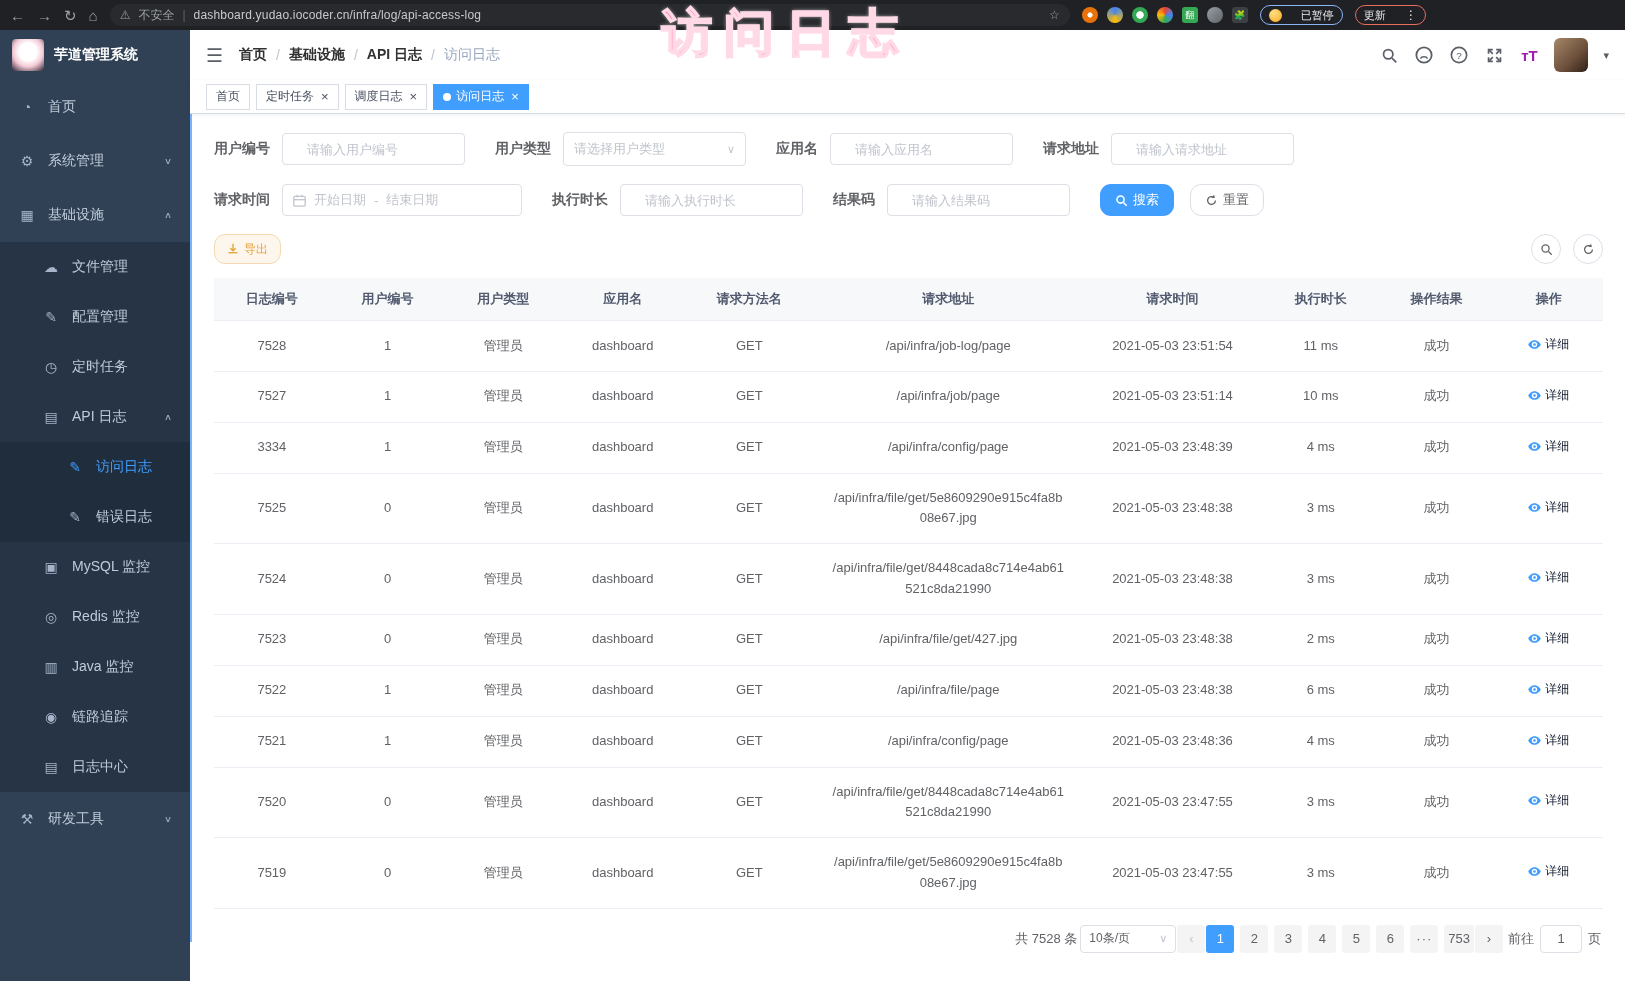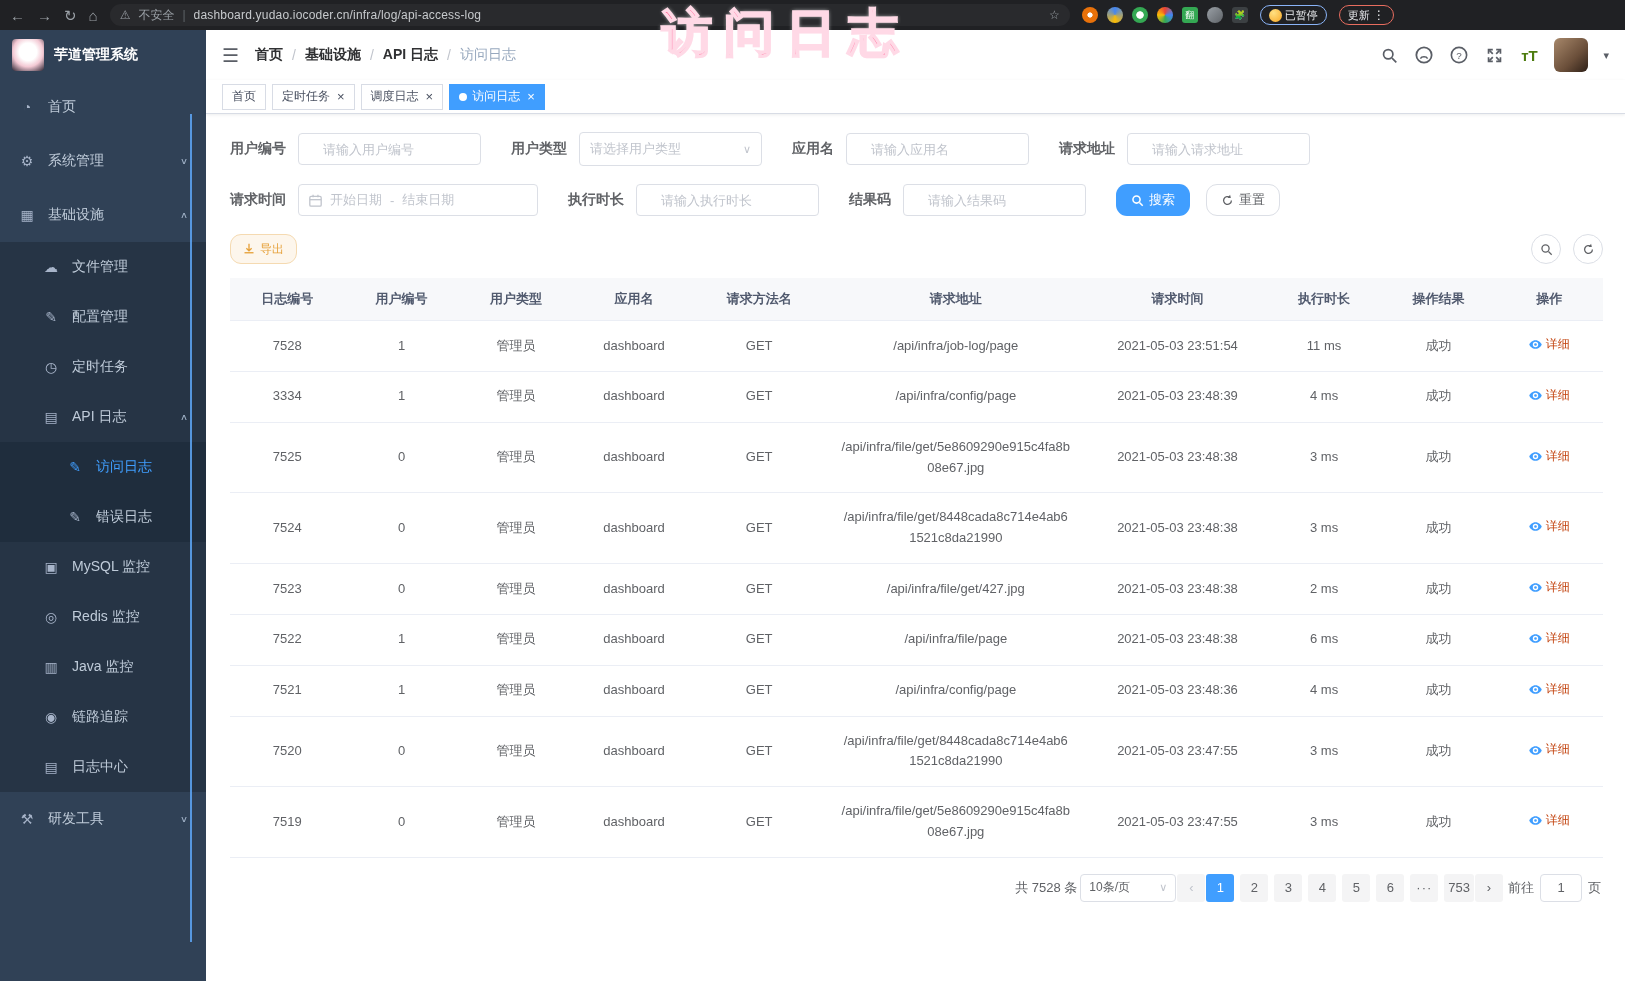--- a/index.html
+++ b/index.html
@@ -8,29 +8,29 @@
   
   .chrome { height:30px; background:#202124; display:flex; align-items:center; padding:0 10px; gap:12px; position:relative; }
   .nav-ic { color:#9aa0a6; font-size:15px; line-height:1; }
   .omnibox { flex:1; max-width:960px; height:22px; background:#292a2d; border-radius:12px; display:flex; align-items:center; padding:0 10px; gap:8px; color:#9aa0a6; font-size:12px; }
   .omni-sep { color:#5f6368; }
   .omni-url { color:#c7cacd; letter-spacing:.2px; }
   .omni-star { margin-left:auto; color:#9aa0a6; }
   .ext-row { display:flex; align-items:center; gap:9px; }
   .ext-dot { width:16px; height:16px; border-radius:50%; display:inline-block; }
   .ext-sq { width:16px; height:16px; border-radius:3px; display:inline-flex; align-items:center; justify-content:center; color:#fff; font-size:9px; }
-  .pill { display:flex; align-items:center; gap:3px; height:20px; border-radius:10px; padding:0 8px; font-size:11px; color:#e8eaed; }
+  .pill { display:flex; align-items:center; gap:19px; height:20px; border-radius:10px; padding:0 8px; font-size:11px; color:#e8eaed; }
   .pill.paused { border:1.5px solid #8ab4f8; }
   .pill.update { border:1.5px solid #e86d5f; }
   .emoji-face { width:13px; height:13px; border-radius:50%; background:radial-gradient(circle at 35% 30%,#ffe082,#f9a825); display:inline-block; }
   .kebab { color:#e8eaed; font-size:12px; }
 
   
   .app { display:flex; height:951px; }
-  .sidebar { width:206px; background:#304156; flex-shrink:0; color:#bfcbd9; font-size:14px; overflow:hidden; }
+  .sidebar { width:190px; background:#304156; flex-shrink:0; color:#bfcbd9; font-size:14px; overflow:hidden; }
   .logo-row { height:50px; display:flex; align-items:center; gap:10px; padding:0 12px; }
   .logo-img { width:32px; height:32px; border-radius:4px; background:radial-gradient(circle at 50% 40%,#fff 35%,#f3c9d4 60%,#2a2331 100%); flex-shrink:0; }
   .logo-title { color:#fff; font-weight:bold; font-size:14px; white-space:nowrap; }
   .menu-item { display:flex; align-items:center; gap:12px; cursor:pointer; white-space:nowrap; }
   .menu-item.lvl1 { height:54px; padding:0 18px; }
   .menu-item.lvl2 { height:50px; padding:0 18px 0 42px; background:#263445; }
   .menu-item.lvl3 { height:50px; padding:0 18px 0 66px; background:#1f2d3d; }
   .menu-item.active .mi-label, .menu-item.active .mi-icon { color:#409eff; }
   .mi-icon { width:18px; text-align:center; color:#a7b4c9; font-size:14px; }
   .mi-arrow { margin-left:auto; font-size:11px; color:#9fb0c5; transform:scaleY(.8); }
@@ -75,21 +75,21 @@
   .btn.warn { background:#fdf6ec; border-color:#f5dab1; color:#e6a23c; height:30px; padding:0 12px; font-size:12px; }
 
   .toolbar { display:flex; align-items:center; margin-bottom:14px; }
   .tool-right { margin-left:auto; display:flex; gap:12px; }
   .circle-btn { width:30px; height:30px; border-radius:50%; border:1px solid #dcdfe6; background:#fff; color:#606266; display:flex; align-items:center; justify-content:center; cursor:pointer; }
 
   table { width:100%; border-collapse:collapse; font-size:13px; color:#606266; table-layout:fixed; }
   thead th { background:#f7f8fa; color:#515a6e; font-weight:bold; padding:12px 6px; border-bottom:1px solid #ebeef5; text-align:center; }
   tbody td { padding:14px 6px; border-bottom:1px solid #ebeef5; text-align:center; line-height:1.6; }
   td.url-cell { word-break:break-all; padding-left:18px; padding-right:18px; }
-  .detail-link { color:#c2410c; font-size:12px; display:inline-flex; align-items:center; gap:4px; cursor:pointer; text-decoration:none; }
+  .detail-link { color:#0f172a; font-size:12px; display:inline-flex; align-items:center; gap:4px; cursor:pointer; text-decoration:none; }
 
   .pager { display:flex; justify-content:flex-end; align-items:center; gap:1px; margin:16px 2px 0 0; font-size:13px; color:#606266; }
   .pg-total { margin-right:2px; }
   .pg-sizer { width:96px; height:28px; border:1px solid #dcdfe6; border-radius:4px; display:flex; align-items:center; padding:0 8px; font-size:12px; color:#606266; cursor:pointer; }
   .pg-group { display:flex; align-items:center; gap:6px; }
   .pg, .pg-nav { min-width:28px; height:28px; border-radius:3px; background:#f4f4f5; color:#606266; display:inline-flex; align-items:center; justify-content:center; font-size:13px; cursor:pointer; padding:0 4px; }
   .pg.active { background:#409eff; color:#fff; }
   .pg.dots { letter-spacing:1px; }
   .pg-nav.disabled { color:#c0c4cc; }
   .pg-goto { display:flex; align-items:center; gap:6px; margin-left:4px; }
@@ -239,21 +239,21 @@
         </span>
         <span class="hdr-ic">
           <svg width="17" height="17" viewBox="0 0 20 20" stroke="#5a5e66" stroke-width="2" fill="none">
               <path d="M3 8V3h5M12 3h5v5M17 12v5h-5M8 17H3v-5"></path>
               <line x1="4" y1="4" x2="8" y2="8"></line>
               <line x1="16" y1="4" x2="12" y2="8"></line>
               <line x1="16" y1="16" x2="12" y2="12"></line>
               <line x1="4" y1="16" x2="8" y2="12"></line>
             </svg>
         </span>
-        <span class="hdr-ic" style="font-size:15px;font-weight:bold;color:#4d7c0f;">ᴛT</span>
+        <span class="hdr-ic" style="font-size:15px;font-weight:bold;color:#a21caf;">ᴛT</span>
         <div class="avatar"></div>
         <span class="caret">▾</span>
       </div>
     </div>
 
     <div class="tabbar">
         <div class="tab">
           <span>首页</span>
         </div>
         <div class="tab">
@@ -388,20 +388,37 @@
         <tbody>
             <tr>
               <td>7528</td>
               <td>1</td>
               <td>管理员</td>
               <td>dashboard</td>
               <td>GET</td>
               <td class="url-cell">/api/infra/job-log/page</td>
               <td>2021-05-03 23:51:54</td>
               <td>11 ms</td>
+              <td>成功</td>
+              <td><a class="detail-link">
+                  <svg width="13" height="11" viewBox="0 0 24 18">
+                    <path d="M12 1C6 1 1.7 5.6.5 9c1.2 3.4 5.5 8 11.5 8s10.3-4.6 11.5-8C22.3 5.6 18 1 12 1zm0 13a5 5 0 1 1 0-10 5 5 0 0 1 0 10zm0-2.5a2.5 2.5 0 1 0 0-5 2.5 2.5 0 0 0 0 5z" fill="#409eff"></path>
+                  </svg>
+                  <span>详细</span>
+                </a></td>
+            </tr>
+            <tr>
+              <td>7527</td>
+              <td>1</td>
+              <td>管理员</td>
+              <td>dashboard</td>
+              <td>GET</td>
+              <td class="url-cell">/api/infra/job/page</td>
+              <td>2021-05-03 23:51:14</td>
+              <td>10 ms</td>
               <td>成功</td>
               <td><a class="detail-link">
                   <svg width="13" height="11" viewBox="0 0 24 18">
                     <path d="M12 1C6 1 1.7 5.6.5 9c1.2 3.4 5.5 8 11.5 8s10.3-4.6 11.5-8C22.3 5.6 18 1 12 1zm0 13a5 5 0 1 1 0-10 5 5 0 0 1 0 10zm0-2.5a2.5 2.5 0 1 0 0-5 2.5 2.5 0 0 0 0 5z" fill="#409eff"></path>
                   </svg>
                   <span>详细</span>
                 </a></td>
             </tr>
             <tr>
               <td>3334</td>

